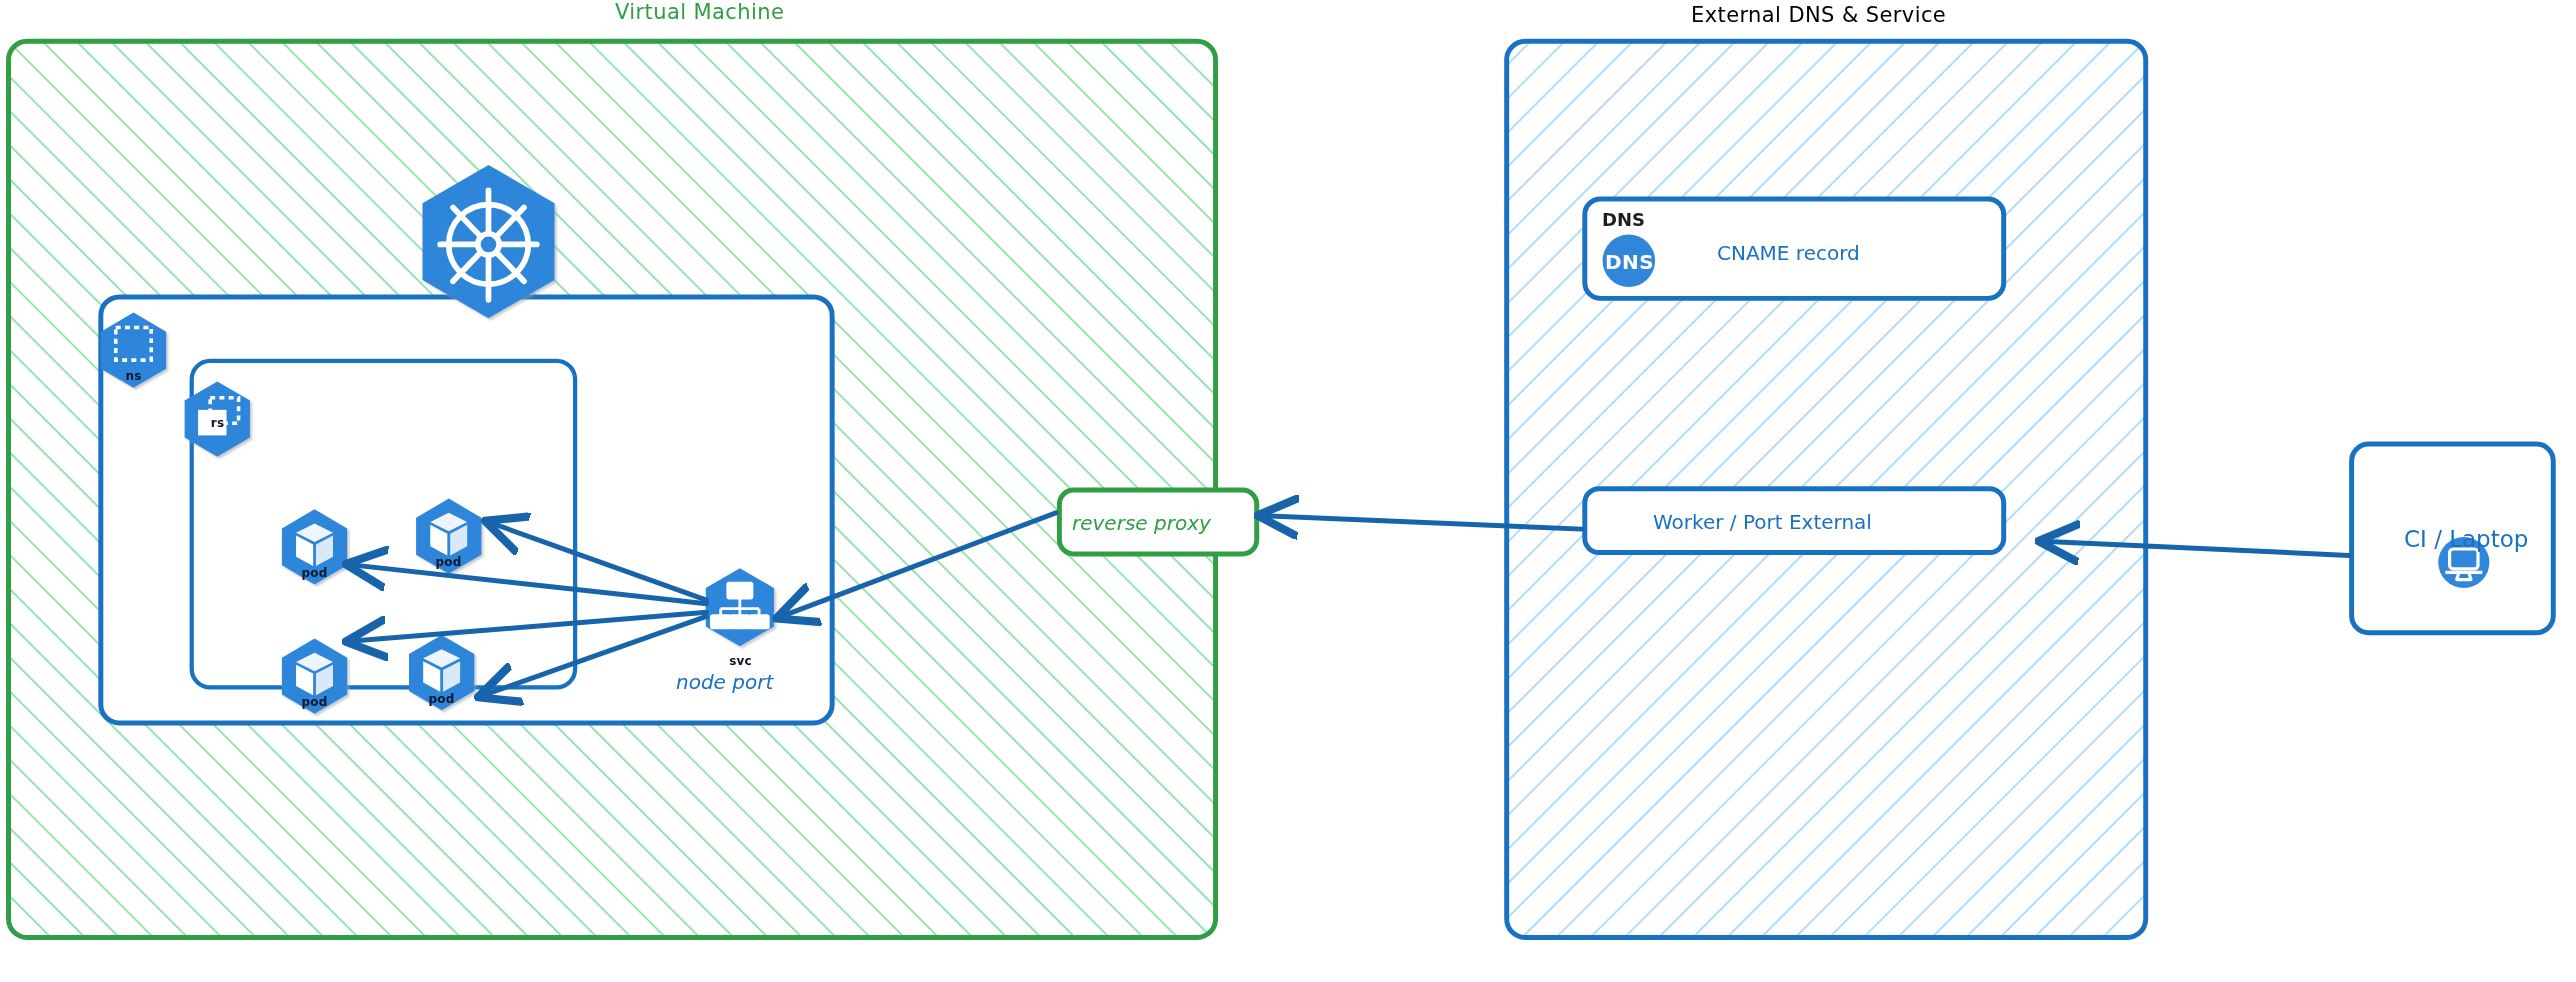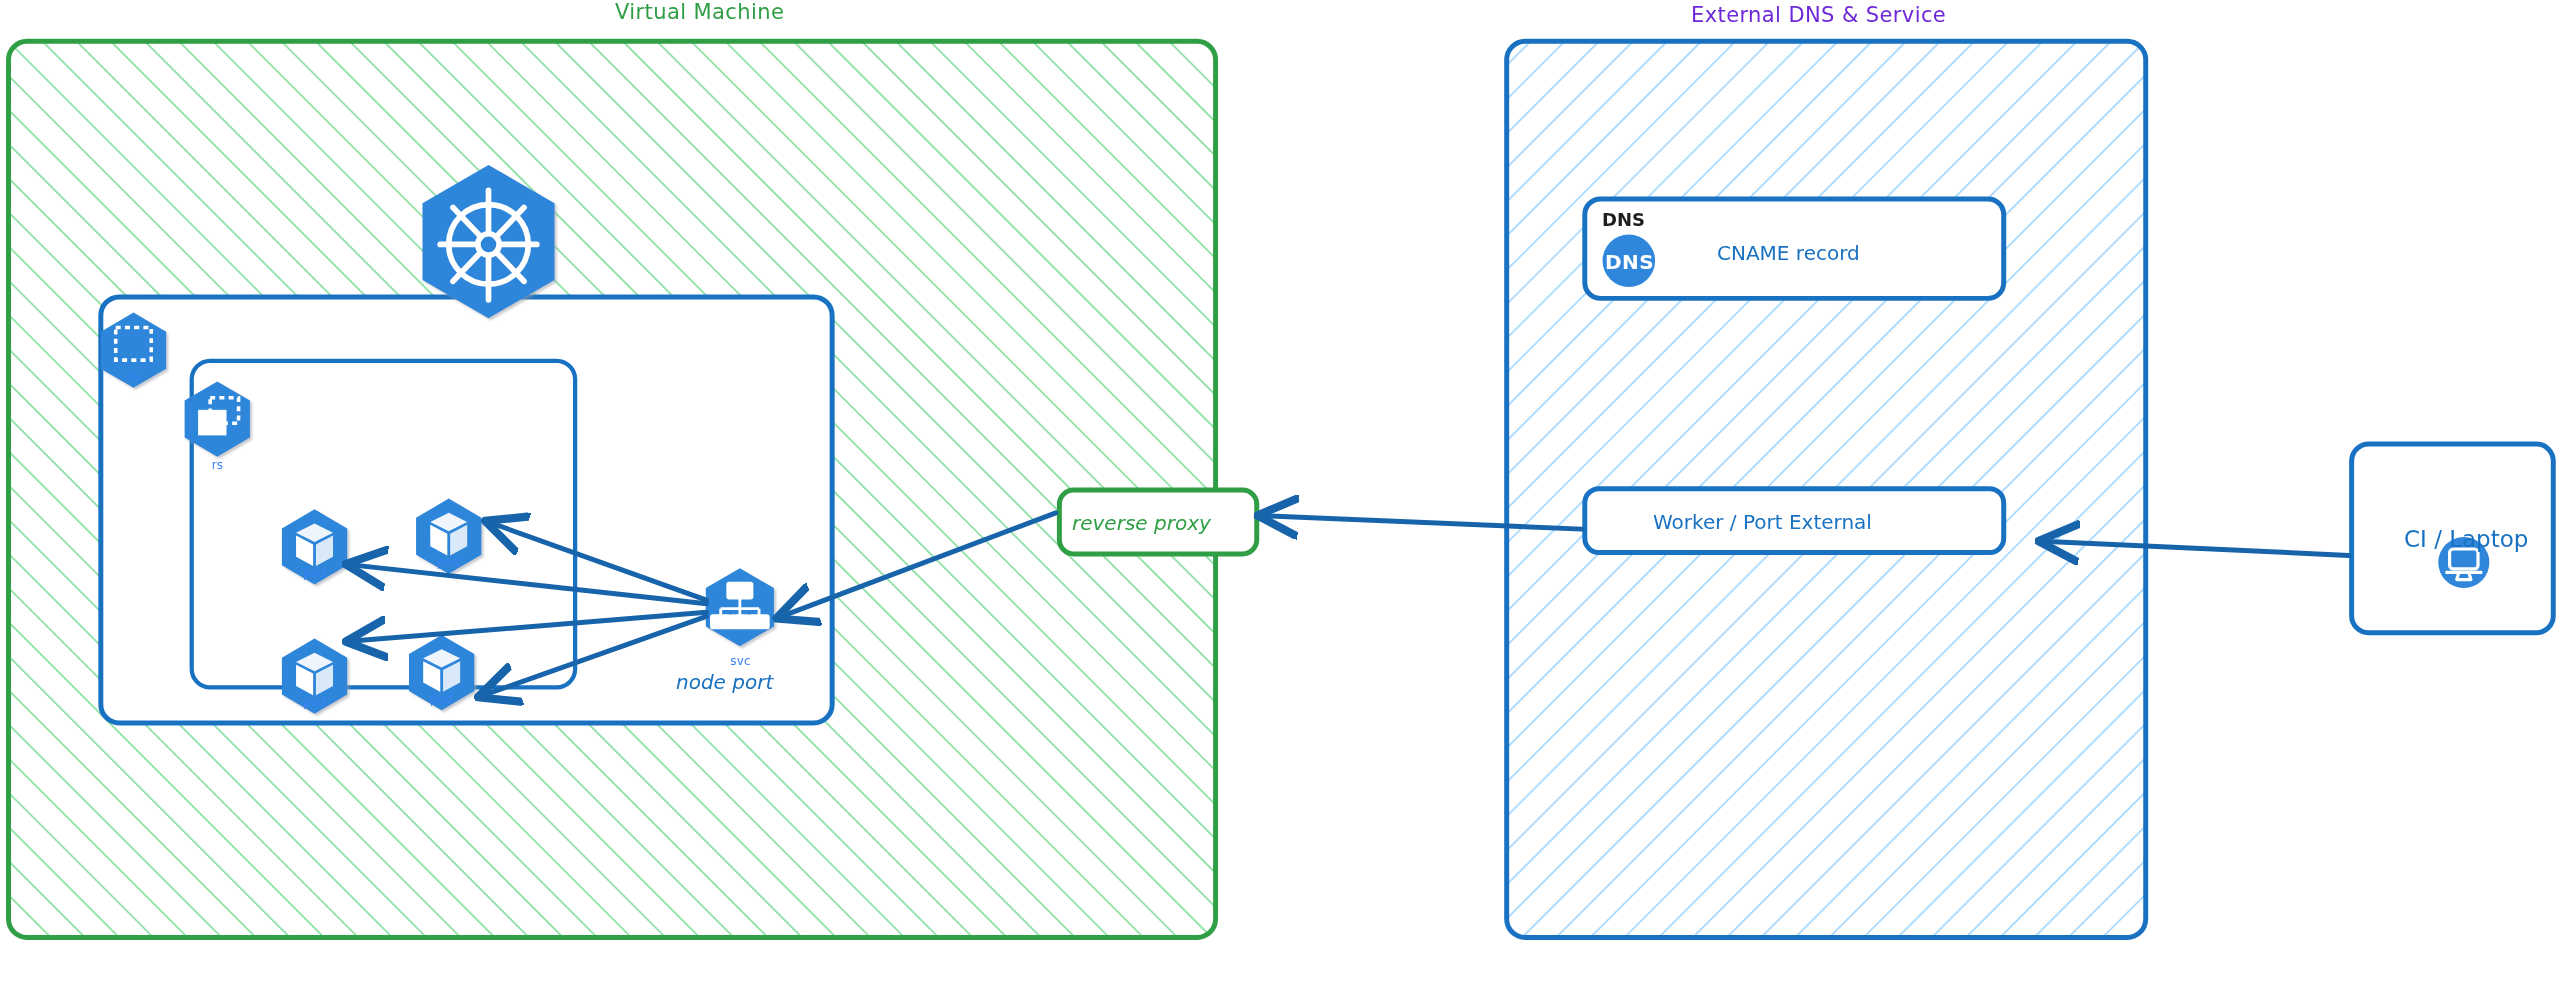--- a/index.html
+++ b/index.html
@@ -8,32 +8,32 @@
     font-family:"DejaVu Sans", sans-serif;
   }
   .stage{position:absolute;inset:0;}
   svg.canvas{position:absolute;left:0;top:0;width:2576px;height:983px;}
 
   .grp-title{
     position:absolute;white-space:nowrap;font-size:21px;letter-spacing:0.4px;
     font-family:"DejaVu Sans", sans-serif;
   }
   .grp-title.green{color:#2f9e44;}
-  .grp-title.blue{color:#6d28d9;}
+  .grp-title.blue{color:#000000;}
 
   .box-label{
     position:absolute;white-space:nowrap;font-size:20px;
     font-family:"DejaVu Sans", sans-serif;
   }
   .box-label.green{color:#2f9e44;font-style:italic;}
   .box-label.blue{color:#1971c2;}
   .box-label.black{color:#1e1e1e;font-size:18px;font-weight:700;}
 
   .k8s-cap{
-    position:absolute;color:#3b82f6;font-size:12px;font-weight:400;
+    position:absolute;color:#0f172a;font-size:12px;font-weight:700;
     letter-spacing:0.2px;text-align:center;white-space:nowrap;
     font-family:"DejaVu Sans", sans-serif;
   }
   .dns-cap{
     position:absolute;color:#ffffff;font-size:20px;font-weight:700;
     text-align:center;white-space:nowrap;letter-spacing:0.4px;
     font-family:"DejaVu Sans", sans-serif;
   }
 </style>
 </head>
@@ -170,21 +170,21 @@
       </g>
     </g>
 
     <path d="M 3308,782 L 2876,762" stroke="#1864ab" stroke-width="7" fill="none" stroke-linecap="round" marker-end="url(#ah)"></path>
   </svg>
 
   <div class="grp-title green" style="left:615px;top:0px;">Virtual Machine</div>
   <div class="grp-title blue" style="left:1691px;top:2.8px;">External DNS &amp; Service</div>
 
   <div class="k8s-cap" style="left:112px;top:369px;width:43px;">ns</div>
-  <div class="k8s-cap" style="left:196px;top:458px;width:43px;">rs</div>
+  <div class="k8s-cap" style="left:196px;top:416px;width:43px;">rs</div>
 
   <div class="k8s-cap" style="left:293px;top:566px;width:43px;">pod</div>
   <div class="k8s-cap" style="left:427px;top:555px;width:43px;">pod</div>
   <div class="k8s-cap" style="left:293px;top:695px;width:43px;">pod</div>
   <div class="k8s-cap" style="left:420px;top:692px;width:43px;">pod</div>
 
   <div class="k8s-cap" style="left:719px;top:626px;width:43px;margin-top:28px;">svc</div>
 
   <div class="box-label blue" style="left:676px;top:670px;font-style:italic;">node port</div>
 

